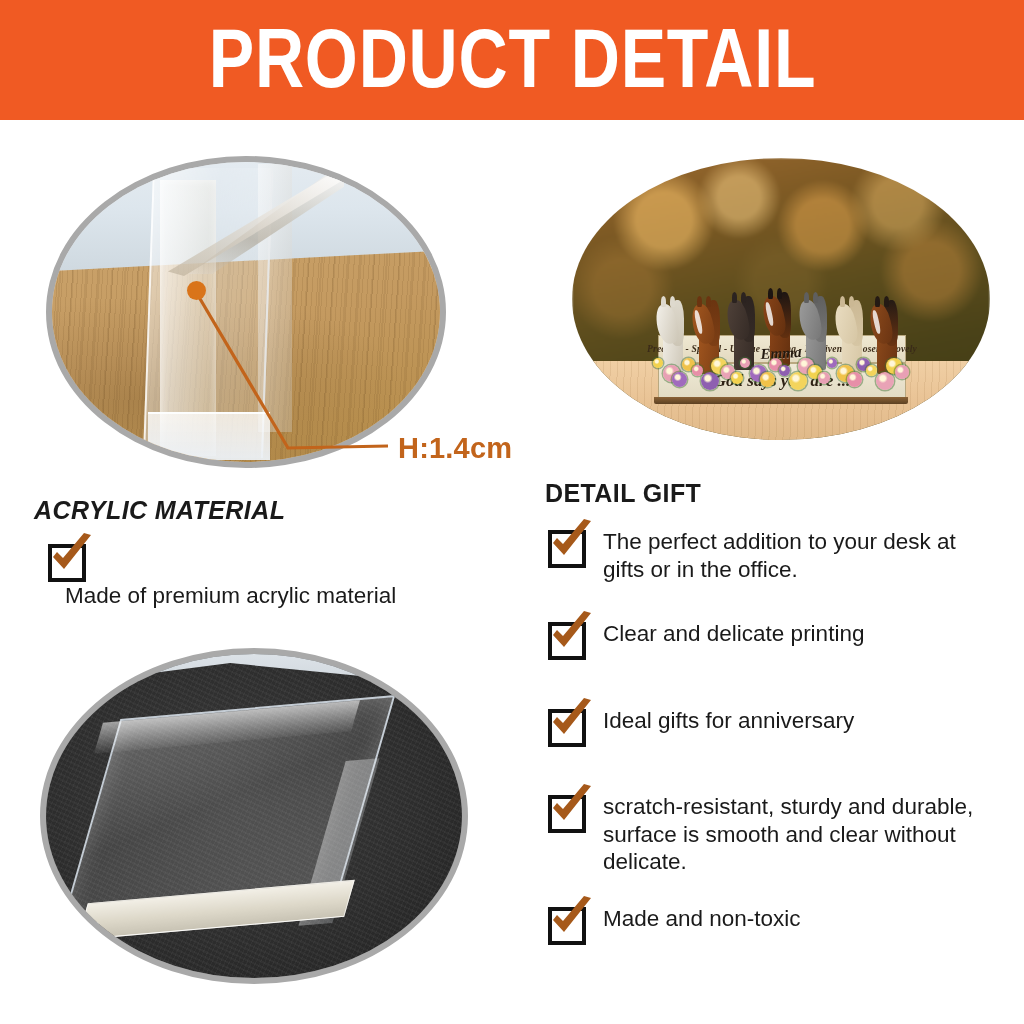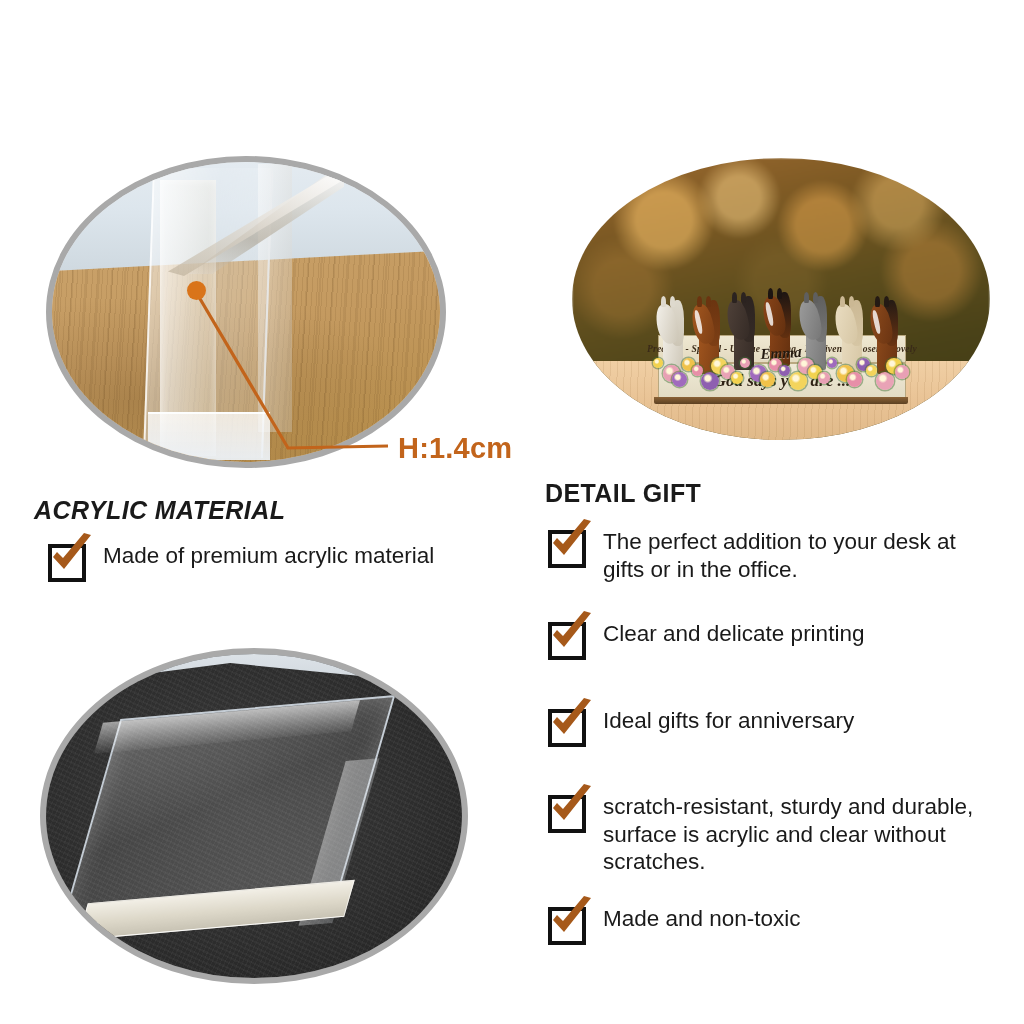--- a/index.html
+++ b/index.html
@@ -249,32 +249,35 @@
     box-sizing:border-box;border:4px solid #111111;background:#ffffff;
   }
   .chk-mark{
     position:absolute;left:-1px;top:-13px;width:50px;height:50px;overflow:visible;
   }
   .feat-text{
     margin-left:17px;
     font-family:"Liberation Sans", sans-serif;
     font-size:22.5px;color:#1a1a1a;line-height:1.23;
   }
-  #feat-acrylic-0{left:48px;top:542px;width:470px;}
+  #feat-acrylic-0{left:48px;top:542px;width:470px;flex-direction:column;}
   #feat-gift-0{left:548px;top:528px;width:446px;}
   #feat-gift-1{left:548px;top:620px;width:446px;}
   #feat-gift-2{left:548px;top:707px;width:446px;}
   #feat-gift-3{left:548px;top:793px;width:460px;}
   #feat-gift-4{left:548px;top:905px;width:446px;}
 </style>
 </head>
 <body>
 
 <div id="page">
 
+  <div class="header-band">
+    <div class="header-title">PRODUCT DETAIL</div>
+  </div>
 
   <div class="oval oval-bordered" id="oval-acrylic-edge">
     <div class="wood-scene">
       <div class="wood-wall"></div>
       <div class="wood-floor"></div>
       <div class="acr-block"></div>
       <div class="acr-face"></div>
       <div class="acr-rightcol"></div>
       <div class="acr-bevel"></div>
       <div class="acr-top-edge"></div>
@@ -438,21 +441,21 @@
     <span class="feat-text">Ideal gifts for anniversary</span>
   </div>
 
   <div class="feat" id="feat-gift-3">
     <span class="chk">
       <span class="chk-box"></span>
       <svg class="chk-mark" viewBox="0 0 50 50">
         <path d="M6 26 L17 38 L44 4 L37 2 L16 27 L10 21 Z" fill="#a6591a"></path>
       </svg>
     </span>
-    <span class="feat-text">scratch-resistant, sturdy and durable, surface is acrylic and clear without scratches.</span>
+    <span class="feat-text">scratch-resistant, sturdy and durable, surface is smooth and clear without delicate.</span>
   </div>
 
   <div class="feat" id="feat-gift-4">
     <span class="chk">
       <span class="chk-box"></span>
       <svg class="chk-mark" viewBox="0 0 50 50">
         <path d="M6 26 L17 38 L44 4 L37 2 L16 27 L10 21 Z" fill="#a6591a"></path>
       </svg>
     </span>
     <span class="feat-text">Made and non-toxic</span>

